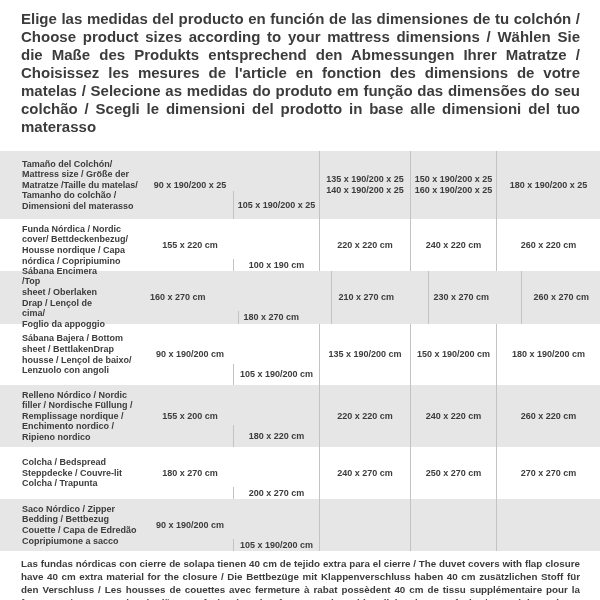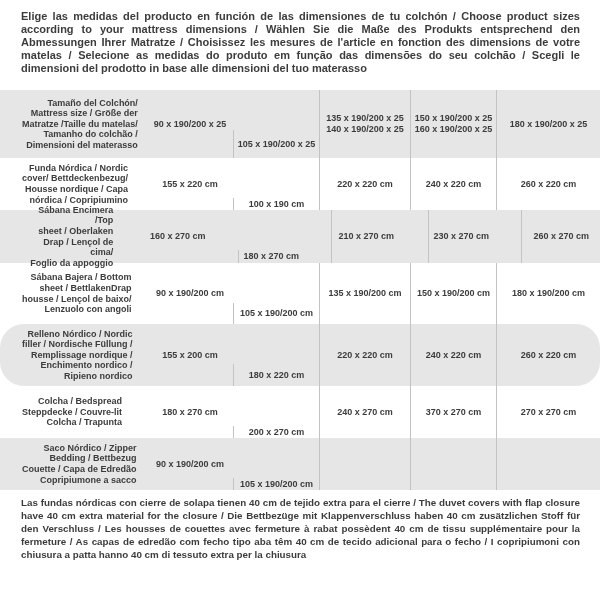--- a/index.html
+++ b/index.html
@@ -4,51 +4,51 @@
 <style>
   html,body{margin:0;padding:0;}
   body{
     width:600px;height:600px;background:#ffffff;overflow:hidden;
     font-family:"Liberation Sans", sans-serif;
     font-weight:bold;color:#3c3c3c;
     -webkit-font-smoothing:antialiased;
   }
   .intro{
     margin:10px 20px 12px 21px;
-    font-size:11px;line-height:13px;
+    font-size:15px;line-height:18px;
     text-align:justify;
   }
   .size-table{
     margin-top:15px;width:600px;
   }
   .trow{display:flex;width:600px;}
   .trow:nth-child(odd){background:#e6e6e6;}
   .trow:nth-child(even){background:#ffffff;}
   .cell{display:flex;align-items:center;box-sizing:border-box;}
   .label-cell{
     width:147px;padding-left:22px;padding-right:4px;
     font-size:9px;line-height:10.6px;
-    white-space:pre-line;text-align:right;
+    white-space:pre-line;text-align:left;
   }
   .val-cell{
     justify-content:center;text-align:center;
     font-size:9px;line-height:11px;white-space:pre-line;
   }
   .c1{width:86px;}
   .c2{width:86px;margin-top:40px;}
   .c3{width:91px;}
   .c4{width:86px;}
   .c5{width:104px;}
   .val-cell + .val-cell{border-left:1px solid #c3c3c3;}
   
   .trow:nth-child(1){height:68px;}
   .trow:nth-child(2){height:52px;}
   .trow:nth-child(3){height:53px;gap:28px;}
   .trow:nth-child(4){height:61px;}
-  .trow:nth-child(5){height:62px;border-radius:24px;}
+  .trow:nth-child(5){height:62px;}
   .trow:nth-child(6){height:52px;}
   .trow:nth-child(7){height:52px;}
   .trow:nth-child(8){height:59px;}
   .footnote{
     margin:6px 20px 0 21px;
     font-size:9.8px;line-height:13px;
     text-align:justify;
   }
 </style>
 </head>
@@ -123,21 +123,21 @@
   </div>
 
 
   <div class="trow">
     <div class="cell label-cell">Colcha / Bedspread
 Steppdecke / Couvre-lit
 Colcha / Trapunta</div>
     <div class="cell val-cell c1">180 x 270 cm</div>
     <div class="cell val-cell c2">200 x 270 cm</div>
     <div class="cell val-cell c3">240 x 270 cm</div>
-    <div class="cell val-cell c4">370 x 270 cm</div>
+    <div class="cell val-cell c4">250 x 270 cm</div>
     <div class="cell val-cell c5">270 x 270 cm</div>
   </div>
 
   <div class="trow">
     <div class="cell label-cell">Saco Nórdico / Zipper
 Bedding / Bettbezug
 Couette  / Capa de Edredão
 Copripiumone a sacco</div>
     <div class="cell val-cell c1">90 x 190/200 cm</div>
     <div class="cell val-cell c2">105 x 190/200 cm</div>

